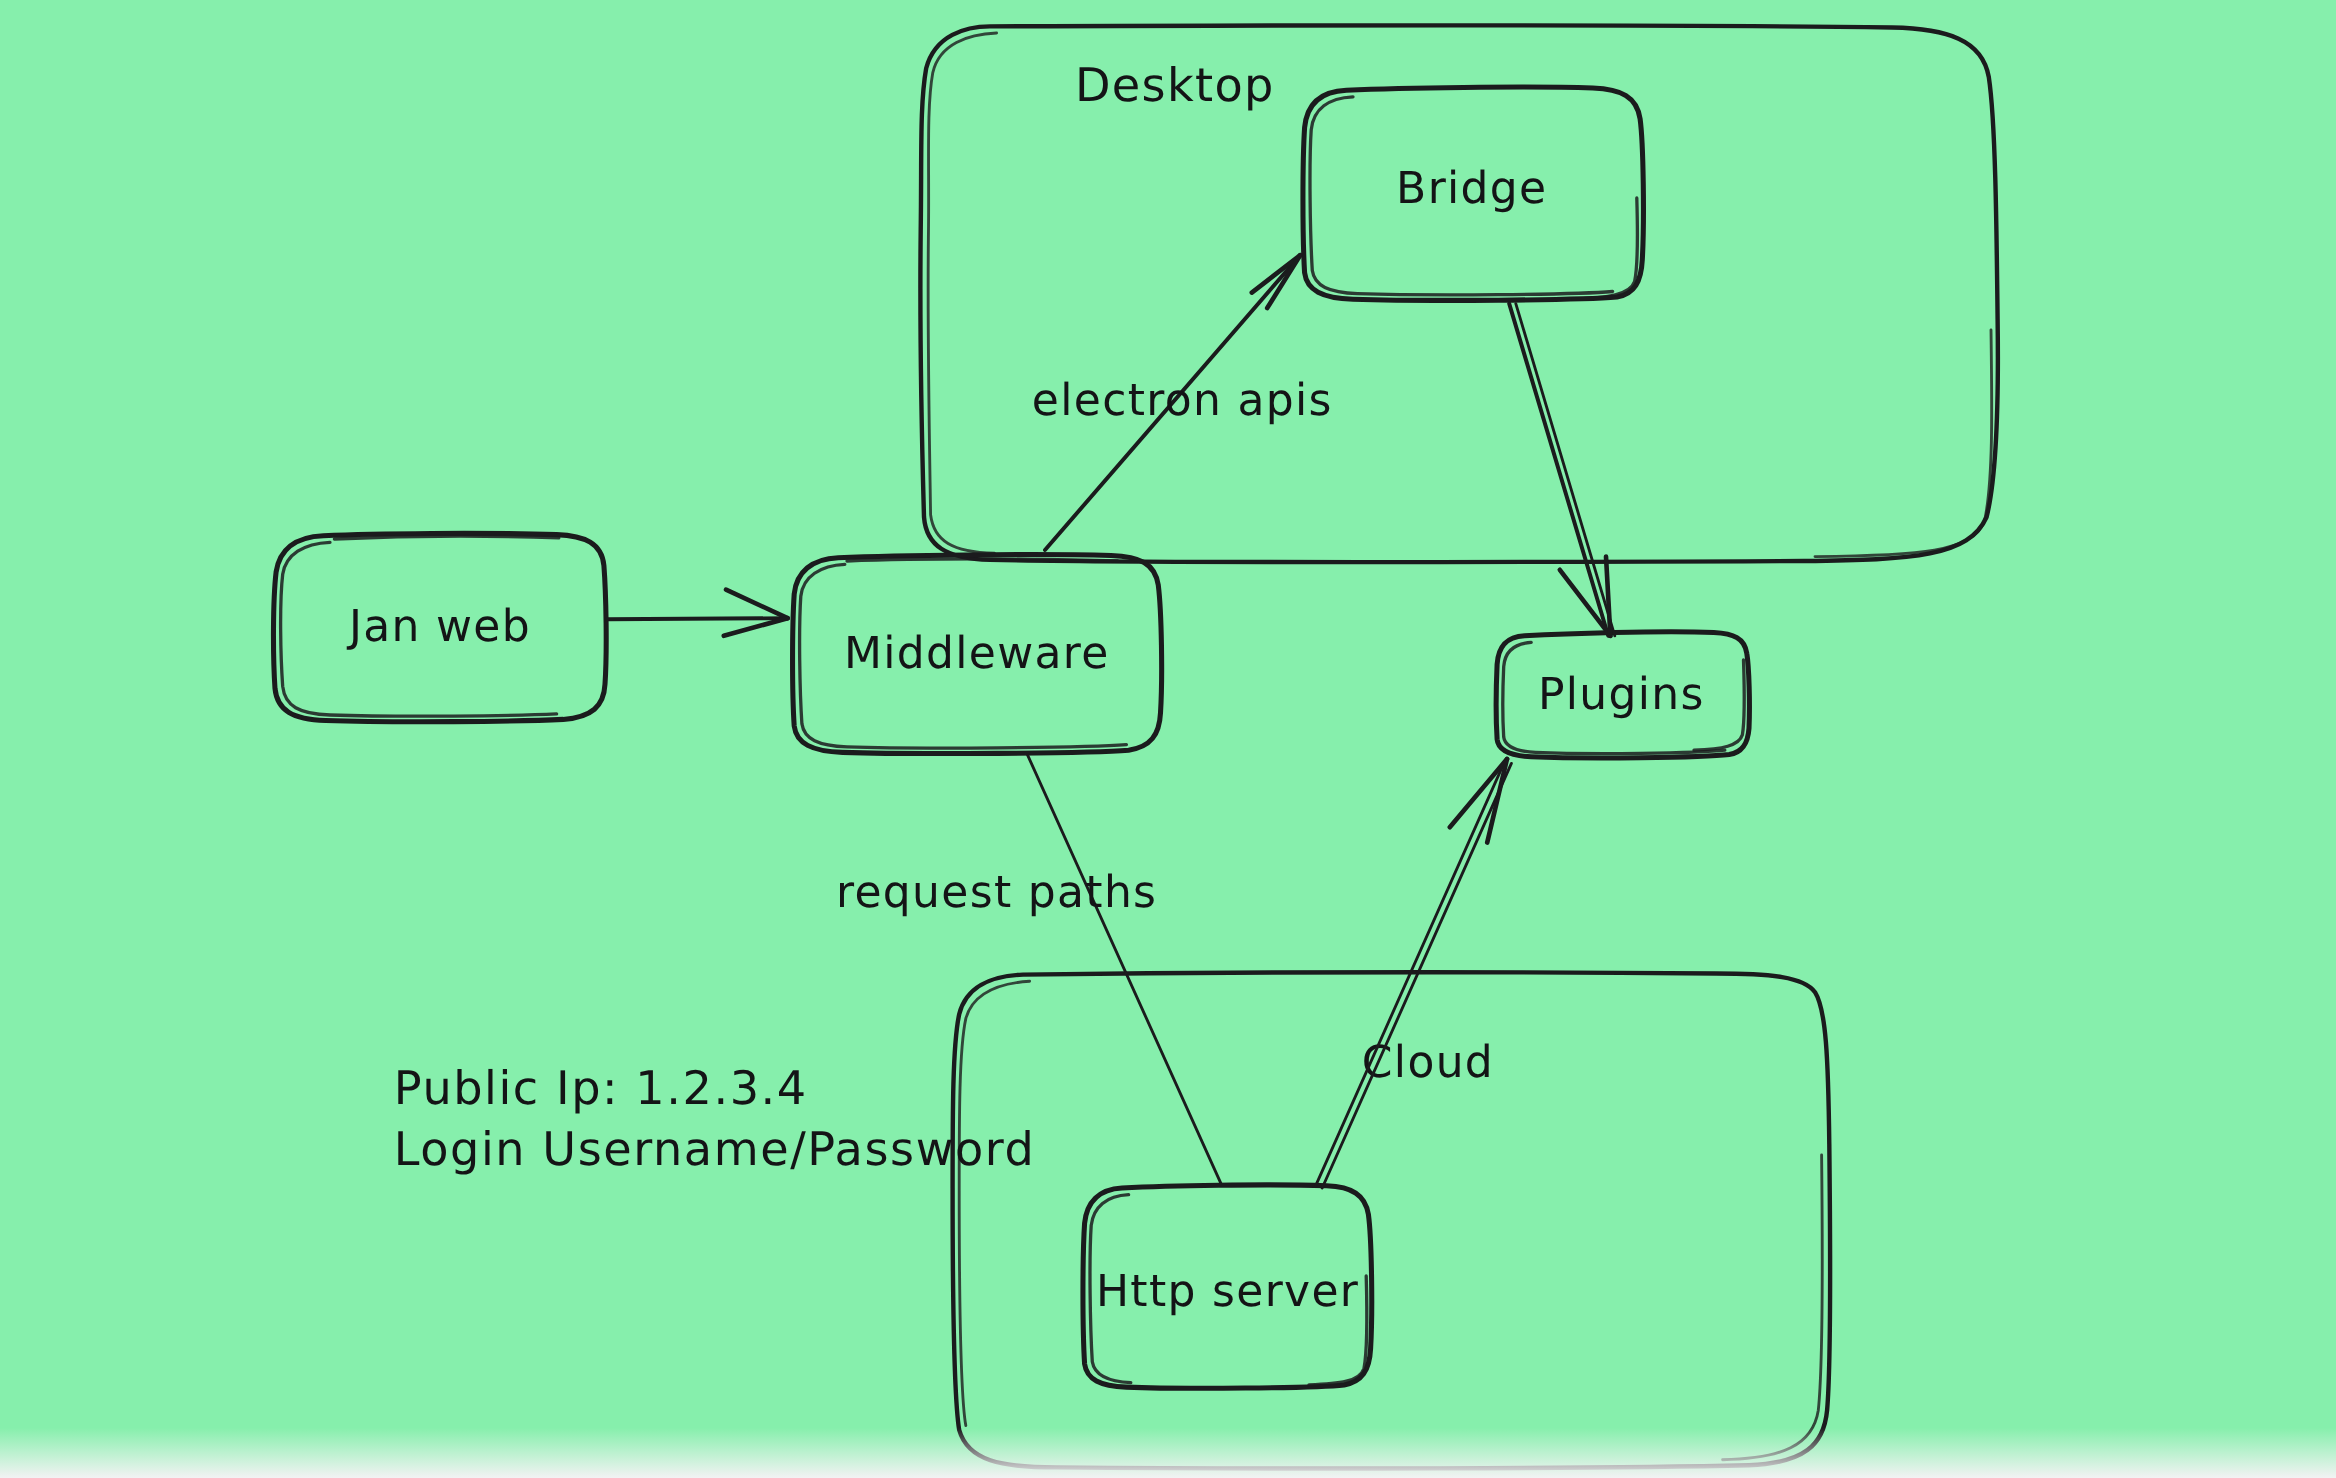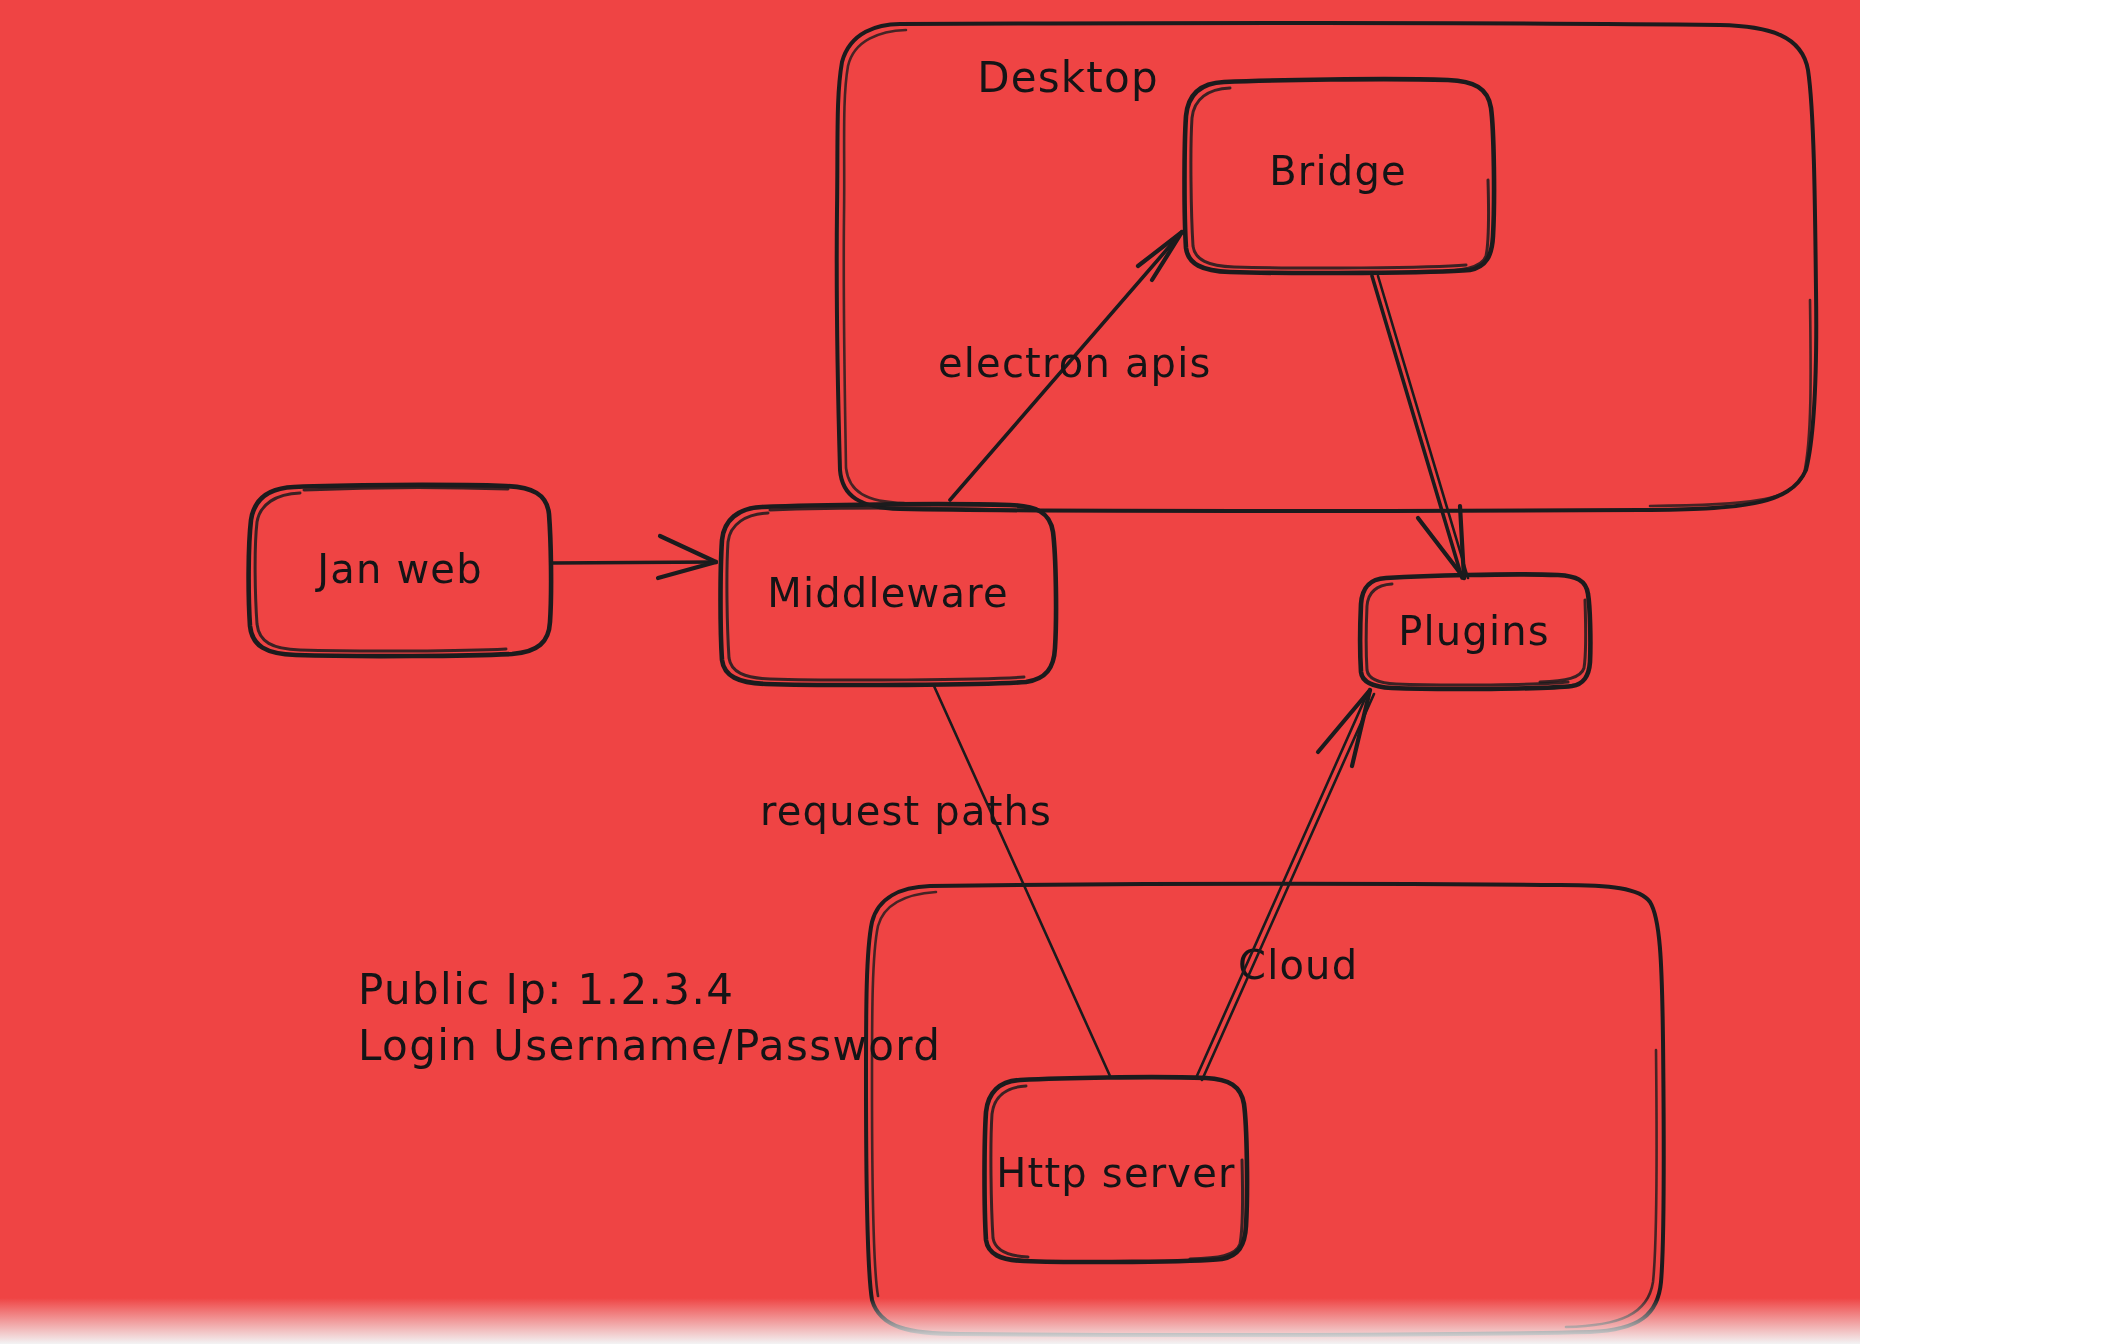--- a/index.html
+++ b/index.html
@@ -3,23 +3,23 @@
 <meta charset="utf-8">
 <title>Architecture Diagram</title>
 <style>
   html, body {
     margin: 0;
     padding: 0;
     background: #ffffff;
   }
   #stage {
     position: relative;
-    width: 1860px;
+    width: 2124px;
     height: 1344px;
-    background: #ef4444;
+    background: #86efac;
     overflow: hidden;
     font-family: "DejaVu Sans", sans-serif;
   }
   #diagram {
     position: absolute;
     inset: 0;
     width: 2124px;
     height: 1344px;
   }
   .bottom-fade {

